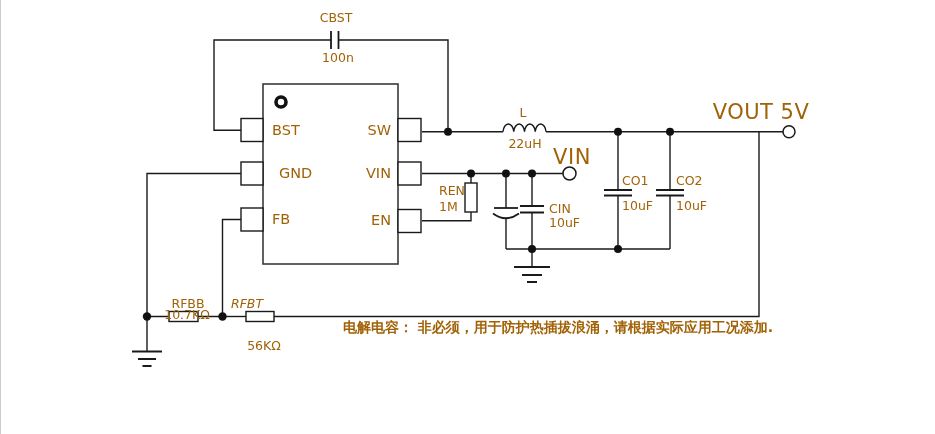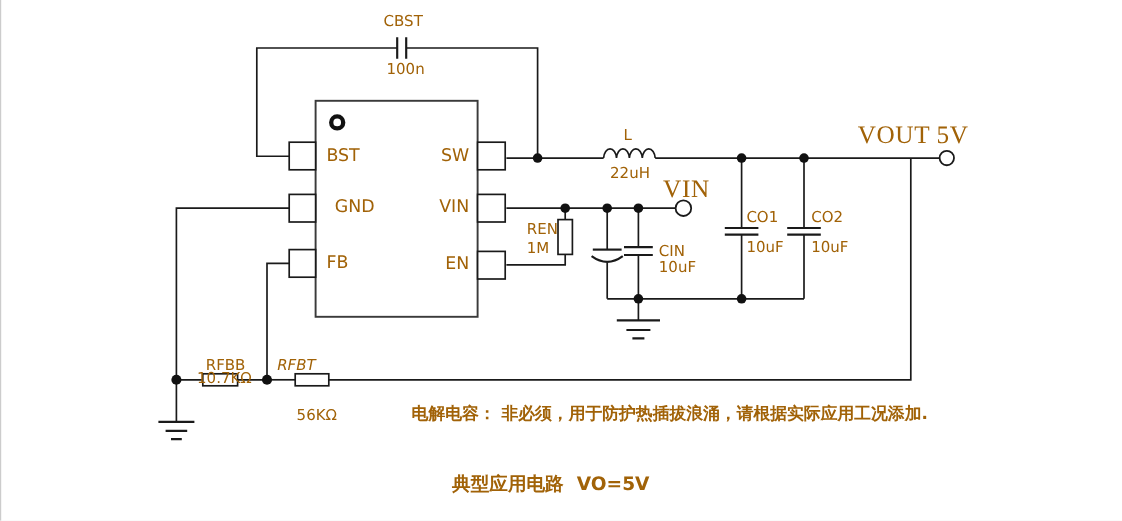--- a/index.html
+++ b/index.html
@@ -7,21 +7,21 @@
   .stage {
     position:relative; width:935px; height:434px; background:#ffffff;
     font-family:"DejaVu Sans","Liberation Sans",sans-serif; color:#111;
     overflow:hidden; border-left:1px solid #ccc; border-right:1px solid #ccc;
   }
   svg.sch { position:absolute; left:0; top:0; }
   .lbl { position:absolute; font-size:12.5px; line-height:1.1; color:#a16207; white-space:nowrap; }
   .c { transform:translateX(-50%); }
   .r { transform:translateX(-100%); }
   .pin { font-size:14.5px; }
-  .big { font-size:21px; letter-spacing:0.5px;font-family:Liberation Serif, serif; }
+  .big { font-size:21px; letter-spacing:0.5px; }
   .chip { font-size:19px; color:var(--accent); letter-spacing:0.5px; }
   .note { font-size:14px; font-weight:bold; }
   .caption { font-size:15.5px; font-weight:bold; white-space:pre; }
 </style>
 </head>
 <body>
 
 <div class="stage">
 
   <svg class="sch" width="935" height="434" viewBox="0 0 935 434">
@@ -159,16 +159,15 @@
 
   <div class="lbl" style="left:675px; top:174px;">CO2</div>
   <div class="lbl" style="left:675px; top:199px;">10uF</div>
 
   <div class="lbl c" style="left:187px; top:297px;">RFBB</div>
   <div class="lbl c" style="left:186px; top:308px;">10.7KΩ</div>
 
   <div class="lbl c" style="left:246px; top:297px;font-style:italic;">RFBT</div>
   <div class="lbl c" style="left:263px; top:326px;margin-top:13px;">56KΩ</div>
 
-  <div class="lbl note" style="left:298px; top:338px;padding-left:44px;">电解电容： 非必须，用于防护热插拔浪涌，请根据实际应用工况添加.</div>
+  <div class="lbl note" style="left:298px; top:320px;padding-left:44px;">电解电容： 非必须，用于防护热插拔浪涌，请根据实际应用工况添加.</div>
 
-  <div class="lbl caption c" style="left:458px; top:395px;">典型应用电路  VO=5V</div>
 </div>
 
 </body></html>

